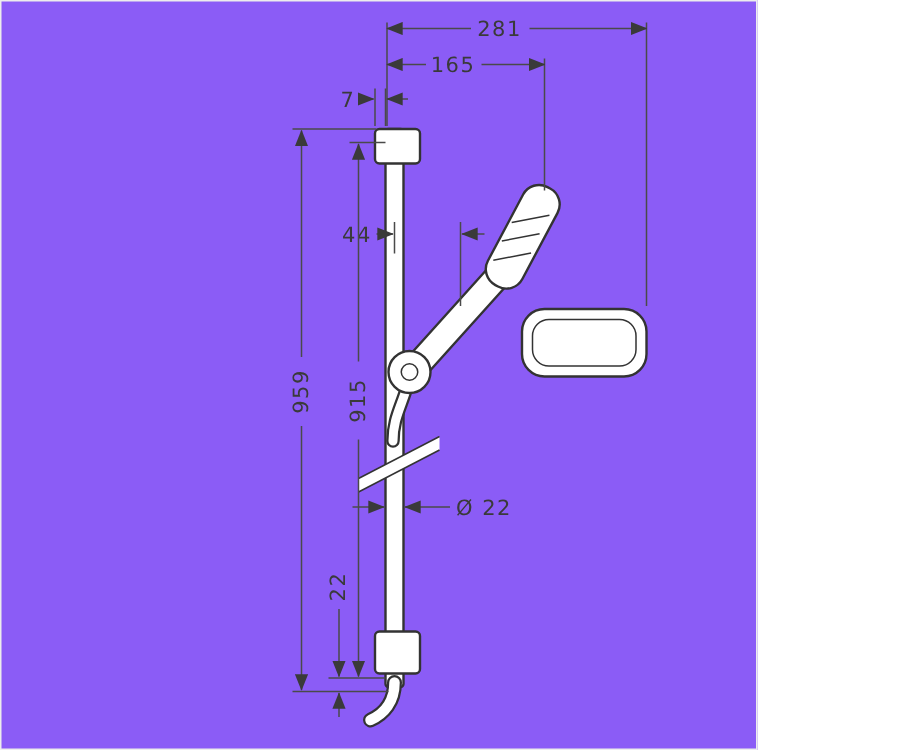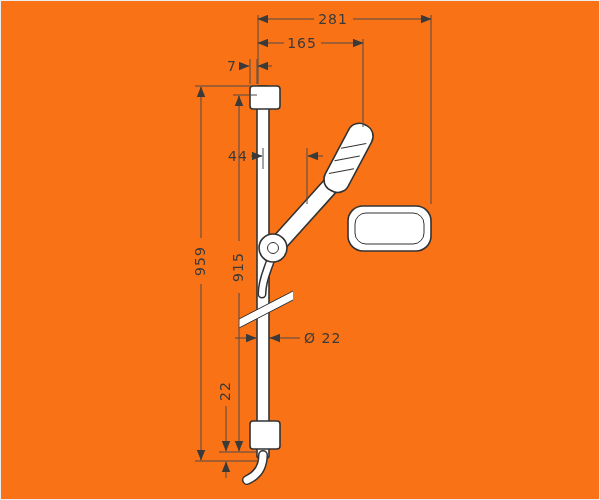--- a/index.html
+++ b/index.html
@@ -1,20 +1,20 @@
 <!DOCTYPE html>
 <html><head>
 <meta charset="utf-8">
 <style>
   html, body { margin: 0; padding: 0; background: #ffffff; }
   .stage {
     position: relative;
-    width: 600px;
+    width: 505px;
     height: 500px;
-    background: #f97316;
+    background: #8b5cf6;
     box-sizing: border-box;
     border: 1px solid #ededed;
     overflow: hidden;
     font-family: "DejaVu Sans", sans-serif;
   }
   svg { display: block; }
   svg text {
     font-family: "DejaVu Sans", sans-serif;
     font-size: 14px;
     fill: #3a3a3a;

